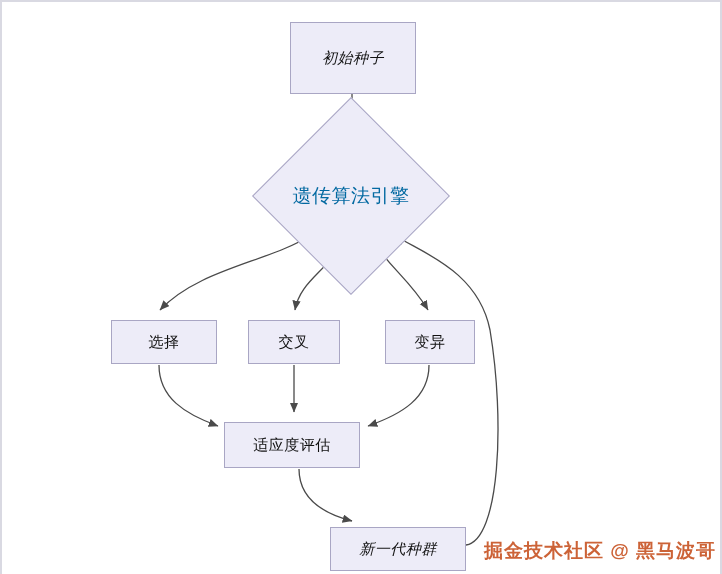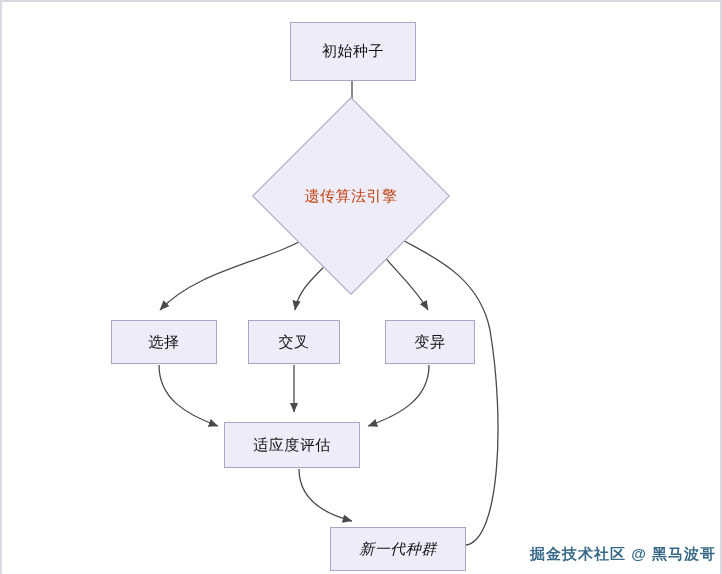--- a/index.html
+++ b/index.html
@@ -51,32 +51,32 @@
   }
   .diamond-label {
     position: absolute;
     left: 0;
     top: 0;
     width: 100%;
     height: 100%;
     display: flex;
     align-items: center;
     justify-content: center;
-    color: #c2410c;
-    font-size: 15px;
+    color: #0369a1;
+    font-size: 19px;
     letter-spacing: 0.5px;
     white-space: nowrap;
   }
   .watermark {
     position: absolute;
     right: 6px;
     bottom: 10px;
-    font-size: 15px;
+    font-size: 19px;
     font-weight: bold;
-    color: #0c4a6e;
+    color: #c2410c;
     opacity: 0.82;
     white-space: nowrap;
     letter-spacing: 1px;
   }
   .edge-border-top {
     position: absolute;
     left: 0;
     top: 0;
     width: 722px;
     height: 2px;
@@ -127,21 +127,21 @@
 
     <path d="M294,365 L294,412" stroke="#4a4a4a" stroke-width="1.3" fill="none" marker-end="url(#arrow)"></path>
 
     <path d="M429,365 C429,398 402,414 368,426" stroke="#4a4a4a" stroke-width="1.3" fill="none" marker-end="url(#arrow)"></path>
 
     <path d="M299,469 C299,500 325,514 352,521" stroke="#4a4a4a" stroke-width="1.3" fill="none" marker-end="url(#arrow)"></path>
 
     <path d="M466,545 C500,540 505,420 490,330 C478,270 420,252 396,236" stroke="#4a4a4a" stroke-width="1.3" fill="none" marker-end="url(#arrow)"></path>
   </svg>
 
-  <div class="node" style="left:290px;top:22px;width:126px;height:59px;">
+  <div class="node" style="left:290px;top:22px;width:126px;height:72px;font-style:italic;">
     <span>初始种子</span>
   </div>
 
   <div class="diamond-wrap" style="left:281px;top:126px;width:140px;height:140px;">
     <div class="diamond-shape"></div>
     <div class="diamond-label">遗传算法引擎</div>
   </div>
 
   <div class="node" style="left:111px;top:320px;width:106px;height:44px;">
     <span>选择</span>

